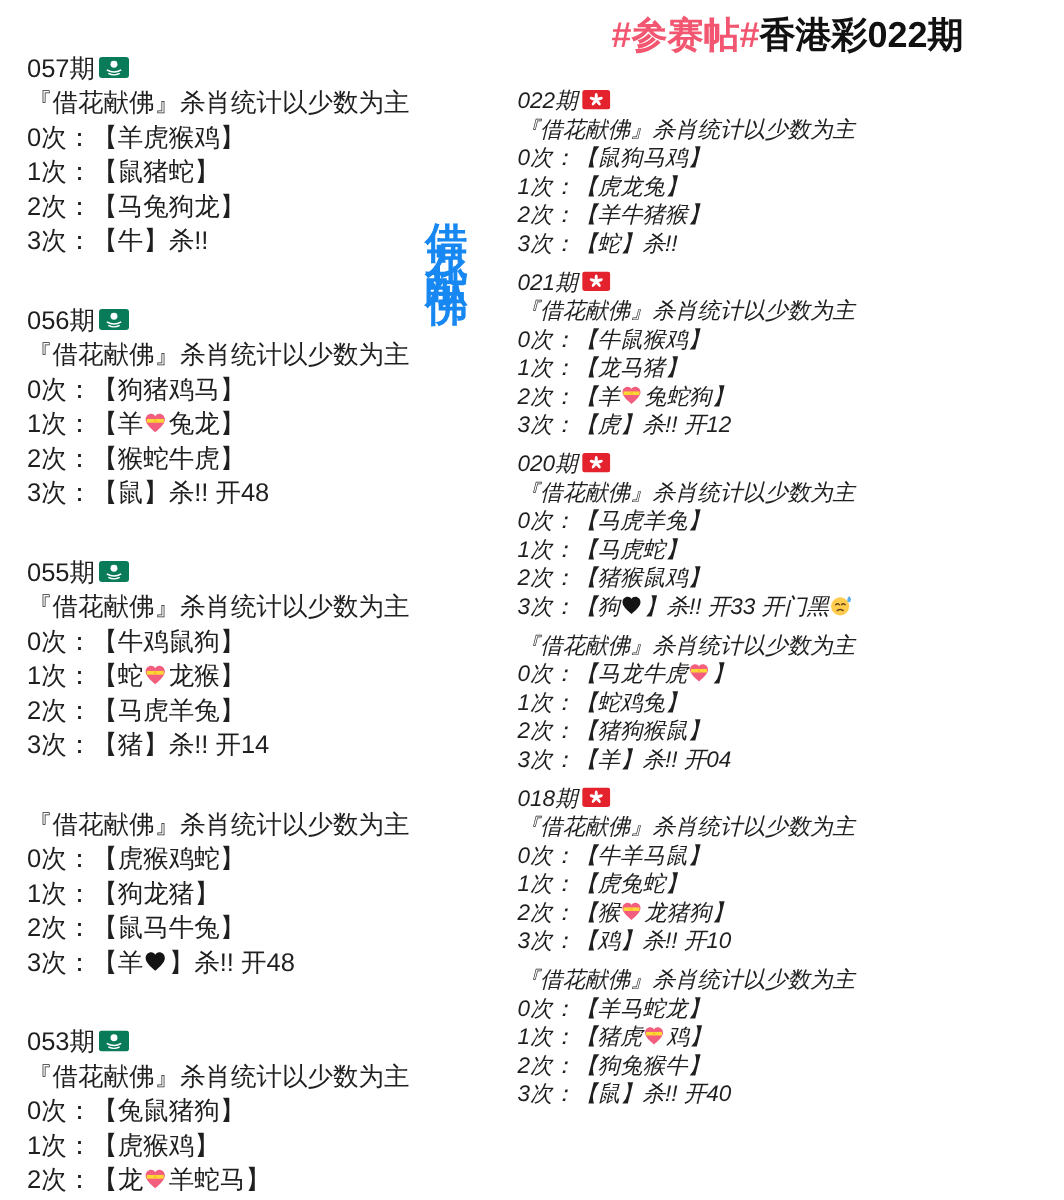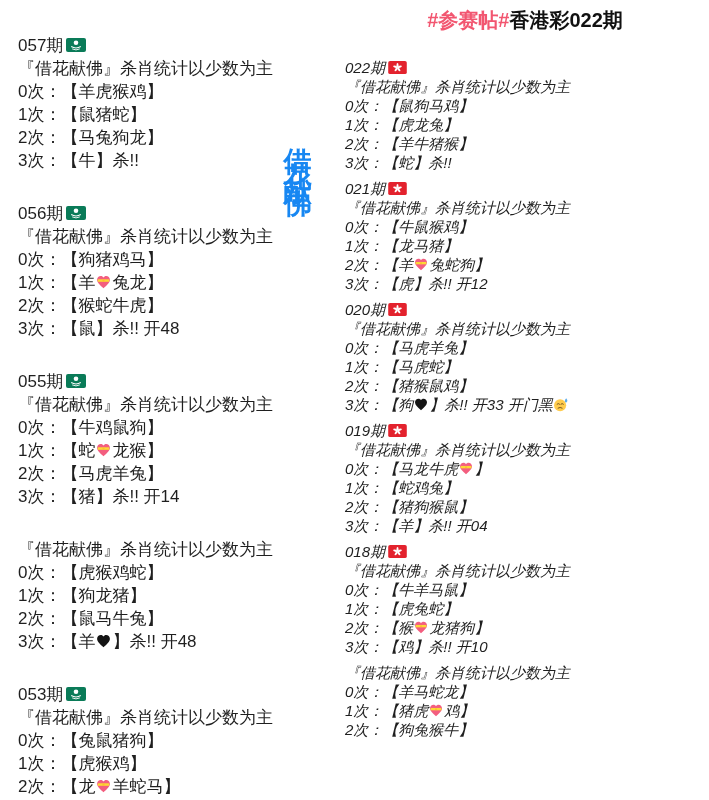--- a/index.html
+++ b/index.html
@@ -7,21 +7,21 @@
     --blue:#1787f2;
     --text:#1f1f1f;
   }
   html,body{margin:0;padding:0;background:#ffffff;}
   .page{
     position:relative;width:709px;height:800px;overflow:hidden;background:#fff;
     font-family:"Liberation Sans","DejaVu Sans",sans-serif;color:var(--text);
   }
   .header{
     position:absolute;left:345px;top:7px;width:360px;text-align:center;
-    font-size:20px;font-weight:700;white-space:nowrap;
+    font-size:24px;font-weight:700;white-space:nowrap;
   }
   .hashtag{color:var(--pink);}
   .header-title{color:#111;}
   .watermark{
     position:absolute;left:281px;top:126px;
     writing-mode:vertical-rl;text-orientation:upright;
     font-size:28px;font-weight:700;color:var(--blue);letter-spacing:14px;line-height:32px;
   }
   .col{position:absolute;}
   .col-left{left:18px;top:4px;width:272px;font-size:17px;line-height:23px;}
@@ -177,30 +177,20 @@
               <path d="M8 14.2 C4.2 10.9 1.6 8.5 1.6 5.7 C1.6 3.5 3.3 1.9 5.3 1.9 C6.5 1.9 7.5 2.5 8 3.5 C8.5 2.5 9.5 1.9 10.7 1.9 C12.7 1.9 14.4 3.5 14.4 5.7 C14.4 8.5 11.8 10.9 8 14.2 Z" fill="#141414"></path>
             </svg></span>】杀!! 开33 开门黑<span class="emoji"><svg viewBox="0 0 18 16" xmlns="http://www.w3.org/2000/svg">
               <circle cx="8" cy="8.8" r="6.8" fill="#ffcc4d"></circle>
               <path d="M4.6 7.6 Q6 6.1 7.4 7.6" stroke="#65471b" stroke-width="1" fill="none" stroke-linecap="round"></path>
               <path d="M8.9 7.6 Q10.3 6.1 11.7 7.6" stroke="#65471b" stroke-width="1" fill="none" stroke-linecap="round"></path>
               <path d="M5.7 12 Q8 10.4 10.3 12" stroke="#65471b" stroke-width="1" fill="none" stroke-linecap="round"></path>
               <path d="M14.9 1.1 Q17.2 4.2 15.2 5.5 Q13.1 6.3 13.3 3.8 Q13.5 2.3 14.9 1.1 Z" fill="#5dadec"></path>
             </svg></span></div>
       </section>
       <section class="entry">
-        <div class="line title-line"><span class="period">019期</span><span class="flag"><svg viewBox="0 0 20 14" xmlns="http://www.w3.org/2000/svg">
-              <rect width="20" height="14" rx="2" fill="#e3222d"></rect>
-              <g fill="#fff">
-                <ellipse cx="10" cy="4.6" rx="1.1" ry="2.5"></ellipse>
-                <ellipse cx="10" cy="4.6" rx="1.1" ry="2.5" transform="rotate(72 10 7)"></ellipse>
-                <ellipse cx="10" cy="4.6" rx="1.1" ry="2.5" transform="rotate(144 10 7)"></ellipse>
-                <ellipse cx="10" cy="4.6" rx="1.1" ry="2.5" transform="rotate(216 10 7)"></ellipse>
-                <ellipse cx="10" cy="4.6" rx="1.1" ry="2.5" transform="rotate(288 10 7)"></ellipse>
-              </g>
-            </svg></span></div>
         <div class="line">『借花献佛』杀肖统计以少数为主</div>
         <div class="line">0次：【马龙牛虎<span class="emoji"><svg viewBox="0 0 16 16" xmlns="http://www.w3.org/2000/svg">
               <path d="M8 14.2 C4.2 10.9 1.6 8.5 1.6 5.7 C1.6 3.5 3.3 1.9 5.3 1.9 C6.5 1.9 7.5 2.5 8 3.5 C8.5 2.5 9.5 1.9 10.7 1.9 C12.7 1.9 14.4 3.5 14.4 5.7 C14.4 8.5 11.8 10.9 8 14.2 Z" fill="#f35e7f"></path>
               <rect x="2.3" y="5.3" width="11.4" height="2.5" fill="#fdd835"></rect>
               <circle cx="8" cy="6.6" r="1.1" fill="#fbc02d"></circle>
             </svg></span>】</div>
         <div class="line">1次：【蛇鸡兔】</div>
         <div class="line">2次：【猪狗猴鼠】</div>
         <div class="line">3次：【羊】杀!! 开04</div>
       </section>
@@ -227,15 +217,16 @@
       </section>
       <section class="entry">
         <div class="line">『借花献佛』杀肖统计以少数为主</div>
         <div class="line">0次：【羊马蛇龙】</div>
         <div class="line">1次：【猪虎<span class="emoji"><svg viewBox="0 0 16 16" xmlns="http://www.w3.org/2000/svg">
               <path d="M8 14.2 C4.2 10.9 1.6 8.5 1.6 5.7 C1.6 3.5 3.3 1.9 5.3 1.9 C6.5 1.9 7.5 2.5 8 3.5 C8.5 2.5 9.5 1.9 10.7 1.9 C12.7 1.9 14.4 3.5 14.4 5.7 C14.4 8.5 11.8 10.9 8 14.2 Z" fill="#f35e7f"></path>
               <rect x="2.3" y="5.3" width="11.4" height="2.5" fill="#fdd835"></rect>
               <circle cx="8" cy="6.6" r="1.1" fill="#fbc02d"></circle>
             </svg></span>鸡】</div>
         <div class="line">2次：【狗兔猴牛】</div>
+        <div class="line">3次：【鼠】杀!! 开40</div>
       </section>
     </div>
 </div>
 
 </body></html>

